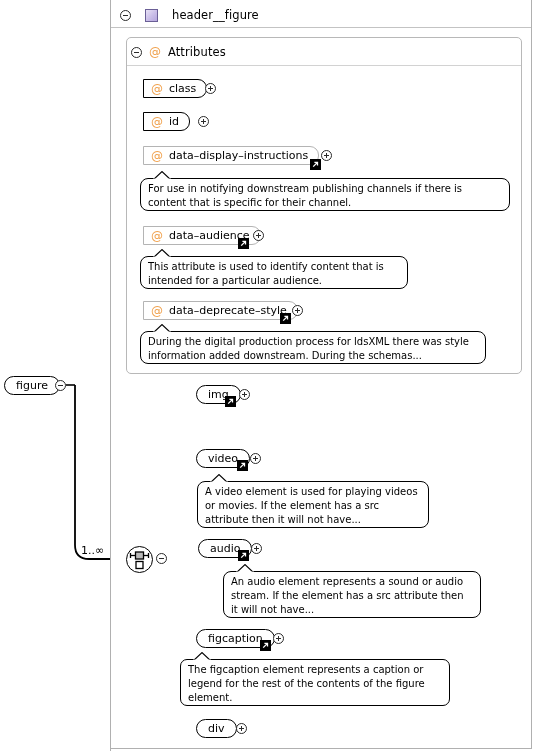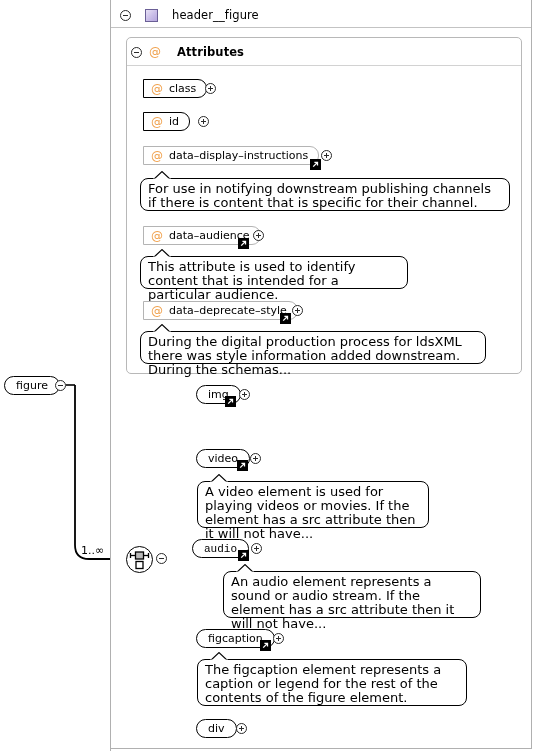--- a/index.html
+++ b/index.html
@@ -111,21 +111,21 @@
     left: 127px; top: 65px;
     width: 394px; height: 1px;
     background: #d2d2d2;
   }
   .at-sym {
     color: #f0a04b;
     font-size: 12px;
     line-height: 1;
     flex: 0 0 auto;
   }
-  .attr-header .title-text { font-weight: bold; margin-left: 9px; }
+  .attr-header .title-text { font-weight: normal; }
 
   
   .attr-node {
     position: absolute;
     height: 19px;
     box-sizing: border-box;
     display: flex;
     align-items: center;
     gap: 6px;
     padding: 0 10px 0 7px;
@@ -190,21 +190,21 @@
   }
   .jump-badge svg { display: block; }
 
   
   .bubble {
     position: absolute;
     box-sizing: border-box;
     border: 1.2px solid #000;
     border-radius: 8px;
     background: #fff;
-    font-size: 13px;
+    font-size: 10px;
     line-height: 14px;
     color: #000;
     padding: 3px 8px 3px 7px;
   }
   .bubble .tail {
     position: absolute;
     left: 12px;
     top: -8px;
     width: 18px;
     height: 9px;
@@ -380,21 +380,21 @@
   <div class="node-plus" style="left:250px; top:453px;"></div>
 
   <div class="bubble" style="left:197px; top:481px; width:232px; height:47px;">
     <svg class="tail" viewBox="0 0 18 9">
       <path d="M0,9 L9,0.6 L18,9" fill="#fff" stroke="#000" stroke-width="1.2" stroke-linejoin="miter"></path>
       <path d="M0,8.6 L18,8.6" stroke="#fff" stroke-width="2"></path>
     </svg>
     <span class="btext">A video element is used for playing videos or movies. If the element has a src attribute then it will not have...</span>
   </div>
 
-  <div class="elem-node" style="left:192px; top:539px;font-family:Liberation Mono, monospace;">
+  <div class="elem-node" style="left:198px; top:539px;">
     <span>audio</span>
   </div>
   <div class="jump-badge" style="left:238px; top:550px;">
     <svg width="11" height="11" viewBox="0 0 11 11">
         <path d="M3.2,7.6 L7.2,3.6 M4.4,3.4 L7.5,3.4 L7.5,6.5" stroke="#fff" stroke-width="1.3" fill="none"></path>
       </svg>
   </div>
   <div class="node-plus" style="left:251px; top:543px;"></div>
 
   <div class="bubble" style="left:197px; top:571px; width:258px; height:47px;margin-left:26px;">
@@ -408,21 +408,21 @@
   <div class="elem-node" style="left:196px; top:629px;">
     <span>figcaption</span>
   </div>
   <div class="jump-badge" style="left:260px; top:640px;">
     <svg width="11" height="11" viewBox="0 0 11 11">
         <path d="M3.2,7.6 L7.2,3.6 M4.4,3.4 L7.5,3.4 L7.5,6.5" stroke="#fff" stroke-width="1.3" fill="none"></path>
       </svg>
   </div>
   <div class="node-plus" style="left:273px; top:633px;"></div>
 
-  <div class="bubble" style="left:197px; top:659px; width:270px; height:47px;">
+  <div class="bubble" style="left:180px; top:659px; width:270px; height:47px;border-radius:7px;">
     <svg class="tail" viewBox="0 0 18 9">
       <path d="M0,9 L9,0.6 L18,9" fill="#fff" stroke="#000" stroke-width="1.2" stroke-linejoin="miter"></path>
       <path d="M0,8.6 L18,8.6" stroke="#fff" stroke-width="2"></path>
     </svg>
     <span class="btext">The figcaption element represents a caption or legend for the rest of the contents of the figure element.</span>
   </div>
 
   <div class="elem-node" style="left:196px; top:719px;">
     <span>div</span>
   </div>

